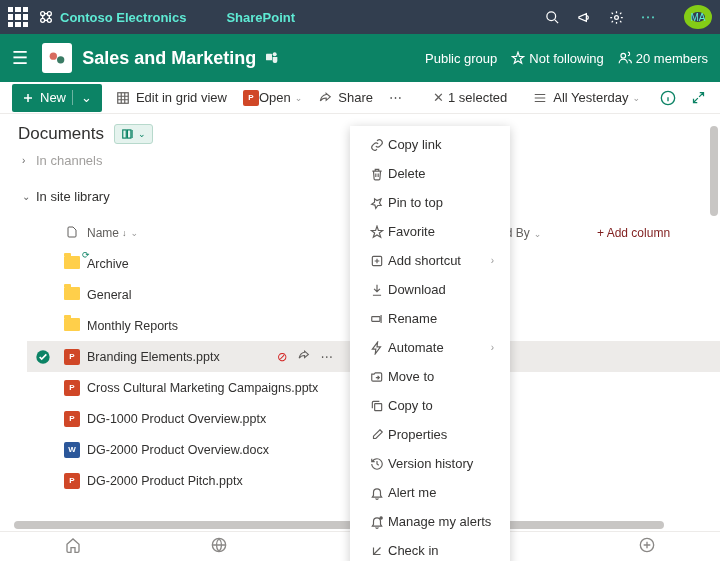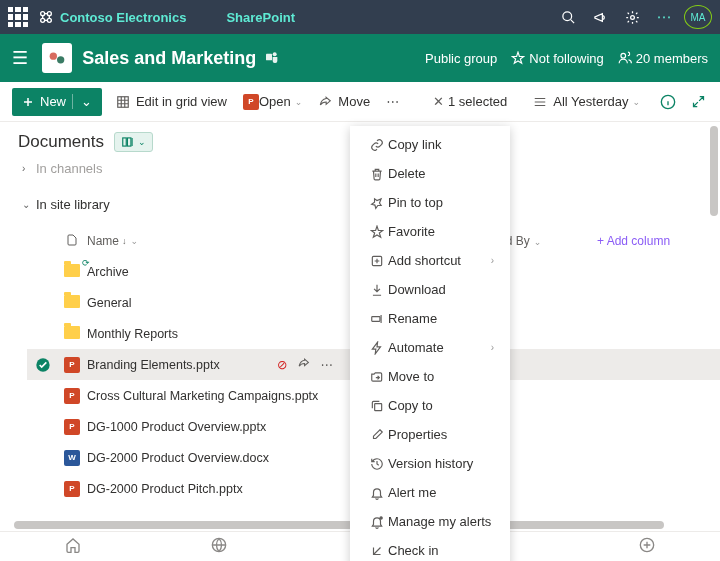--- a/index.html
+++ b/index.html
@@ -6,32 +6,32 @@
 body { width: 720px; height: 561px; background: #fff; overflow: hidden; position: relative; }
 
 .suite-bar { background: #323e4f; color: #5eead4; height: 34px; display: flex; align-items: center; padding: 0 8px; font-size: 13px; }
 .suite-bar .waffle { width: 20px; height: 20px; display: grid; grid-template: repeat(3,1fr)/repeat(3,1fr); gap: 2px; margin-right: 10px; cursor: pointer; }
 .suite-bar .waffle span { background: #fff; }
 .suite-bar .brand-icon { width: 16px; height: 16px; margin-right: 6px; }
 .suite-bar .brand { font-weight: 600; }
 .suite-bar .app { margin-left: 40px; font-weight: 600; }
 .suite-bar .spacer { flex: 1; }
 .suite-bar .sicon { width: 32px; display: flex; justify-content: center; cursor: pointer; font-size: 15px; }
-.suite-bar .avatar { width: 28px; height: 24px; border-radius: 50%; border: 1px solid #84cc16; display: flex; align-items: center; justify-content: center; font-size: 10px; margin-left: 4px; }
+.suite-bar .avatar { width: 28px; height: 24px; border-radius: 50%; border: 7px solid #84cc16; display: flex; align-items: center; justify-content: center; font-size: 10px; margin-left: 20px; }
 
 .site-header { background: #0c8365; color: #fff; height: 48px; display: flex; align-items: center; padding: 0 12px; font-size: 13px; }
 .site-header .hamburger { font-size: 18px; margin-right: 14px; cursor: pointer; }
 .site-header .logo { width: 30px; height: 30px; background: #fff; border-radius: 3px; margin-right: 10px; display: flex; align-items: center; justify-content: center; }
 .site-header .title { font-size: 18px; font-weight: 600; }
 .site-header .teams { margin-left: 8px; opacity: .9; }
 .site-header .hspacer { flex: 1; }
 .site-header .hitem { margin-left: 14px; display: flex; align-items: center; cursor: pointer; }
 .site-header .hitem svg { margin-right: 4px; }
 
-.cmd-bar { height: 40px; display: flex; align-items: center; padding: 0 12px; font-size: 13px; color: #323130; border-bottom: 1px solid #edebe9; }
+.cmd-bar { height: 32px; display: flex; align-items: center; padding: 0 12px; font-size: 13px; color: #323130; border-bottom: 1px solid #edebe9; }
 .cmd-bar .cbtn { display: flex; align-items: center; padding: 0 8px; height: 28px; cursor: pointer; border-radius: 2px; }
 .cmd-bar .cbtn svg { margin-right: 6px; }
 .cmd-bar .new-btn { background: #0c8365; color: #fff; padding: 0 10px; margin-right: 6px; }
 .cmd-bar .new-btn .chev { margin-left: 6px; border-left: 1px solid rgba(255,255,255,.4); padding-left: 8px; }
 .cmd-bar .cspacer { flex: 1; }
 .cmd-bar .right { display: flex; align-items: center; gap: 10px; }
 .cmd-bar .icon-btn { color: #0c8365; cursor: pointer; width: 20px; display: flex; justify-content: center; }
 
 .doc-head { display: flex; align-items: center; padding: 10px 18px 4px; font-size: 17px; color: #323130; }
 .doc-head .view-toggle { margin-left: 10px; background: #e5f3ee; border: 1px solid #b7d9cc; padding: 2px 6px; border-radius: 3px; display: flex; align-items: center; color: #0c8365; cursor: pointer; }
@@ -169,21 +169,21 @@
     </div>
   <div class="cbtn">
       <span class="p-ico">P</span>
       <span>Open</span>
       <span style="margin-left:4px;font-size:9px;color:#999">⌄</span>
     </div>
   <div class="cbtn">
       <svg width="14" height="14" viewBox="0 0 24 24" fill="none" stroke="#605e5c" stroke-width="2">
         <path d="M14 4l7 6-7 6v-4c-5 0-8 2-10 5 1-6 4-10 10-11V4z"></path>
       </svg>
-      <span>Move</span>
+      <span>Share</span>
     </div>
   <div class="cbtn">⋯</div>
   <span class="cspacer"></span>
   <div class="right">
     <div class="cbtn">
         <span style="color:#605e5c;margin-right:4px">✕</span>
         <span>1 selected</span>
       </div>
     <div class="cbtn">
         <svg width="14" height="14" viewBox="0 0 24 24" fill="none" stroke="#605e5c" stroke-width="2">
@@ -235,21 +235,21 @@
     <span class="c-icon"><svg width="12" height="14" viewBox="0 0 24 24" fill="none" stroke="#605e5c" stroke-width="2">
           <path d="M14 2H6a2 2 0 00-2 2v16a2 2 0 002 2h12a2 2 0 002-2V8l-6-6z"></path>
         </svg></span>
     <span class="c-name">
         <span>Name</span>
         <span class="arrow">↓</span>
         <span class="chev">⌄</span>
       </span>
     <span class="c-mod">Modified</span>
     <span class="c-by"><span>Modified By</span><span class="chev">⌄</span></span>
-    <span style="color:#8b5cf6">+ <span>Add column</span></span>
+    <span style="color:#7f1d1d">+ <span>Add column</span></span>
   </div>
   <div id="rows">
       <div class="list-row">
         <span style="position:absolute;left:55px;top:2px;color:#0c8365;font-size:9px">⟳</span>
         <span class="c-icon"><span class="folder-ico"></span></span>
         <span class="c-name">Archive</span>
         <span class="c-mod">Yesterday</span>
         <span class="c-by">istrator</span>
       </div>
       <div class="list-row">

